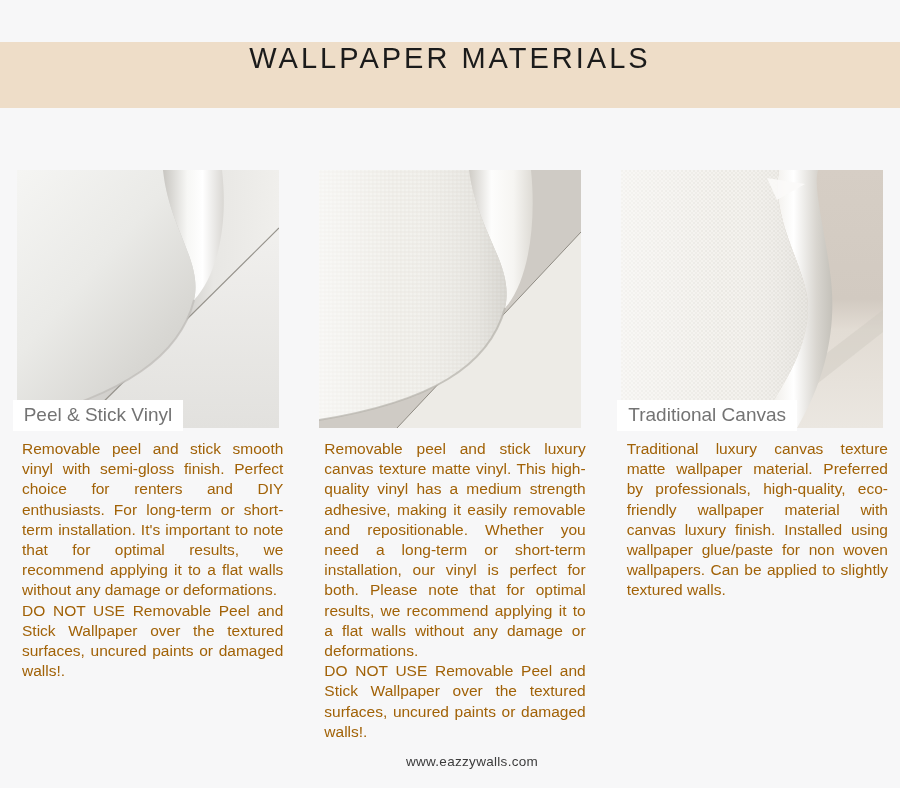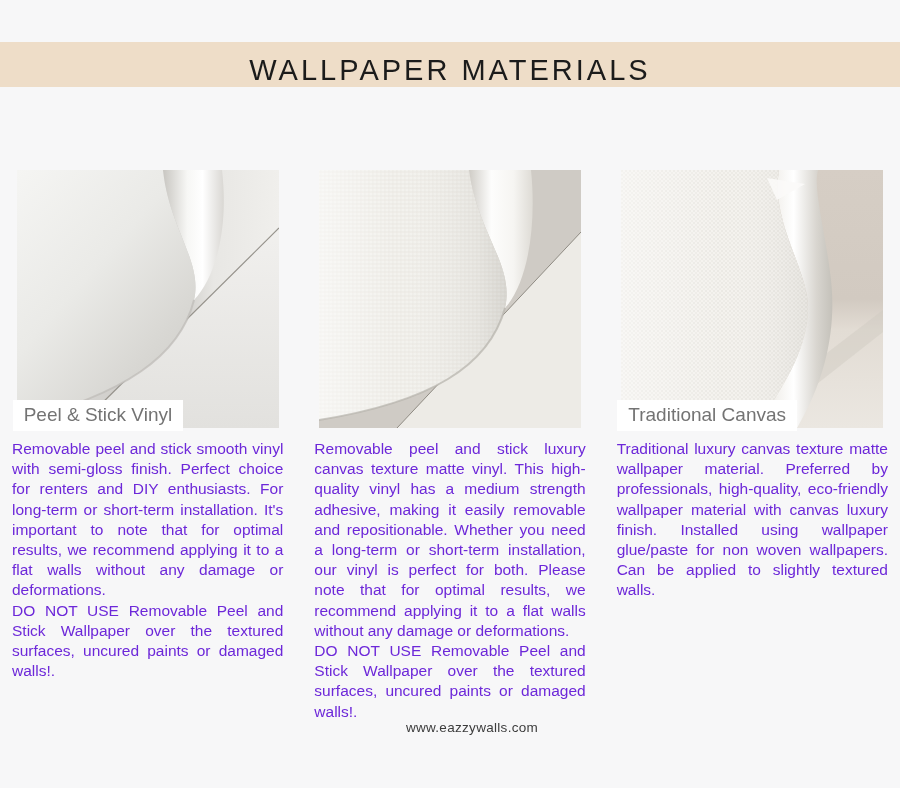--- a/index.html
+++ b/index.html
@@ -6,23 +6,23 @@
   body{
     width:900px;height:788px;position:relative;overflow:hidden;
     background:#f7f7f8;
     font-family:"Liberation Sans", sans-serif;
     -webkit-font-smoothing:antialiased;
   }
   .page{position:absolute;inset:0;}
 
   
   .band{
-    position:absolute;top:42px;left:0;right:0;height:45px;
+    position:absolute;top:42px;left:0;right:0;height:66px;
     background:#eeddc8;
-    display:flex;align-items:flex-end;justify-content:center;
+    display:flex;align-items:flex-start;justify-content:center;
   }
   .band h1{
     margin:0;font-size:29px;font-weight:400;letter-spacing:3px;
     color:#1b1b1b;white-space:nowrap;
   }
 
   
   .columns{
     position:absolute;top:170px;left:10px;width:880px;
     display:flex;gap:27px;
@@ -36,34 +36,34 @@
   .photo svg{display:block;width:100%;height:100%;}
 
   .material-label{
     position:absolute;left:-4px;bottom:-3px;
     background:#ffffff;color:#737373;
     padding:4px 11px 5px 11px;
     font-size:19px;line-height:22px;white-space:nowrap;
   }
 
   .desc, .warning{
-    margin:11px 2px 0 2px;
-    font-size:15.5px;line-height:20.2px;color:#6d28d9;
+    margin:11px 2px 0 12px;
+    font-size:15.5px;line-height:20.2px;color:#a16207;
     text-align:justify;
   }
   .warning{
     margin-top:0;
     text-decoration-thickness:1.4px;
     text-underline-offset:3px;
   }
   .warning:empty{display:none;}
 
   
   .footer{
-    position:absolute;top:720px;left:0;right:0;
+    position:absolute;top:754px;left:0;right:0;
     text-align:center;font-size:13.5px;letter-spacing:.3px;color:#3c3c3c;padding-left:44px;
   }
 </style>
 </head>
 <body>
 
 <div class="page">
 
   <div class="band">
     <h1>WALLPAPER MATERIALS</h1>

